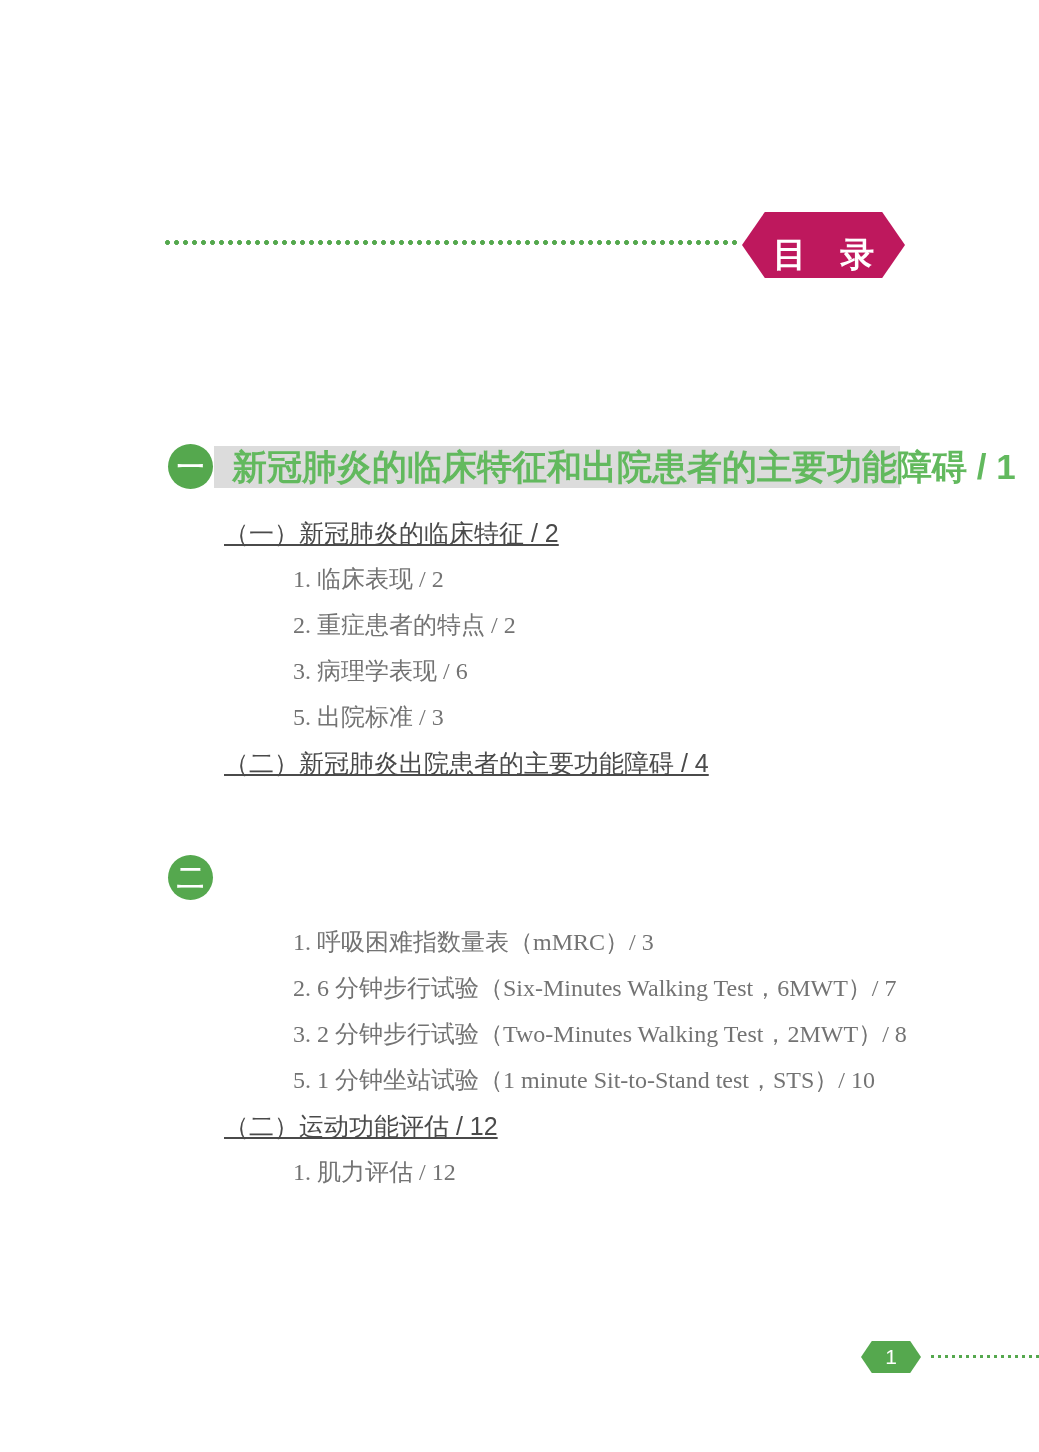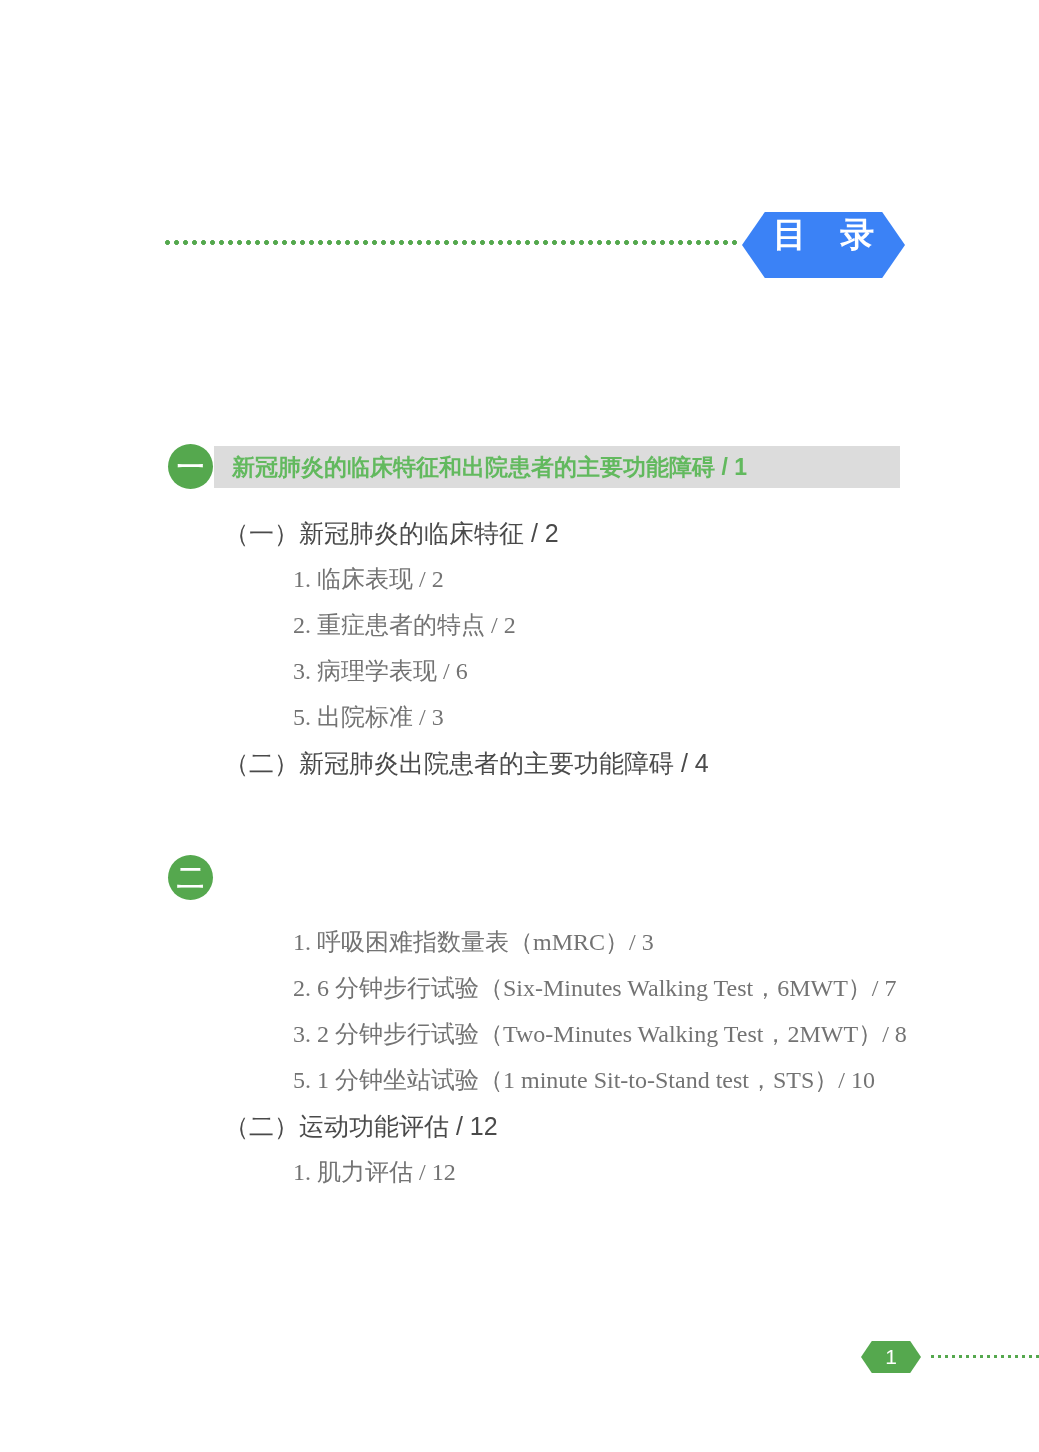--- a/index.html
+++ b/index.html
@@ -22,24 +22,24 @@
     background-size: 9px 7px;
     background-repeat: repeat-x;
     background-position: left center;
   }
 
   
   .toc-badge {
     position: absolute;
     left: 742px; top: 212px;
     width: 163px; height: 66px;
-    background: #3b82f6;
+    background: #be185d;
     clip-path: polygon(14% 0%, 86% 0%, 100% 50%, 86% 100%, 14% 100%, 0% 50%);
     display: flex;
-    align-items: flex-start;
+    align-items: flex-end;
     justify-content: center;
     color: #ffffff;
     font-size: 34px;
     font-weight: bold;
     letter-spacing: 12px;
     text-indent: 12px;
   }
 
   
   .marker-circle {
@@ -55,21 +55,21 @@
     align-items: center;
     justify-content: center;
     z-index: 2;
   }
   .section-bar {
     position: absolute;
     left: 214px;
     width: 686px; height: 42px;
     background: #dcdcdc;
     color: #62b95e;
-    font-size: 23px;
+    font-size: 35px;
     font-weight: bold;
     line-height: 42px;
     padding-left: 18px;
     white-space: nowrap;
   }
   #s1-circle { top: 444px; }
   #s1-bar    { top: 446px; }
   #s2-circle { top: 855px; }
   #s2-bar    { top: 857px; }
 
@@ -80,20 +80,21 @@
   .row {
     height: 46px;
     line-height: 46px;
     white-space: nowrap;
   }
   .lv1 {
     padding-left: 224px;
     font-size: 25px;
     color: #4a4a4a;
     font-family: "Liberation Sans", sans-serif;
+    text-decoration: underline;
   }
   .lv2 {
     padding-left: 293px;
     font-size: 24px;
     color: #737373;
     font-family: "Liberation Serif", serif;
   }
 
   
   .page-badge {

